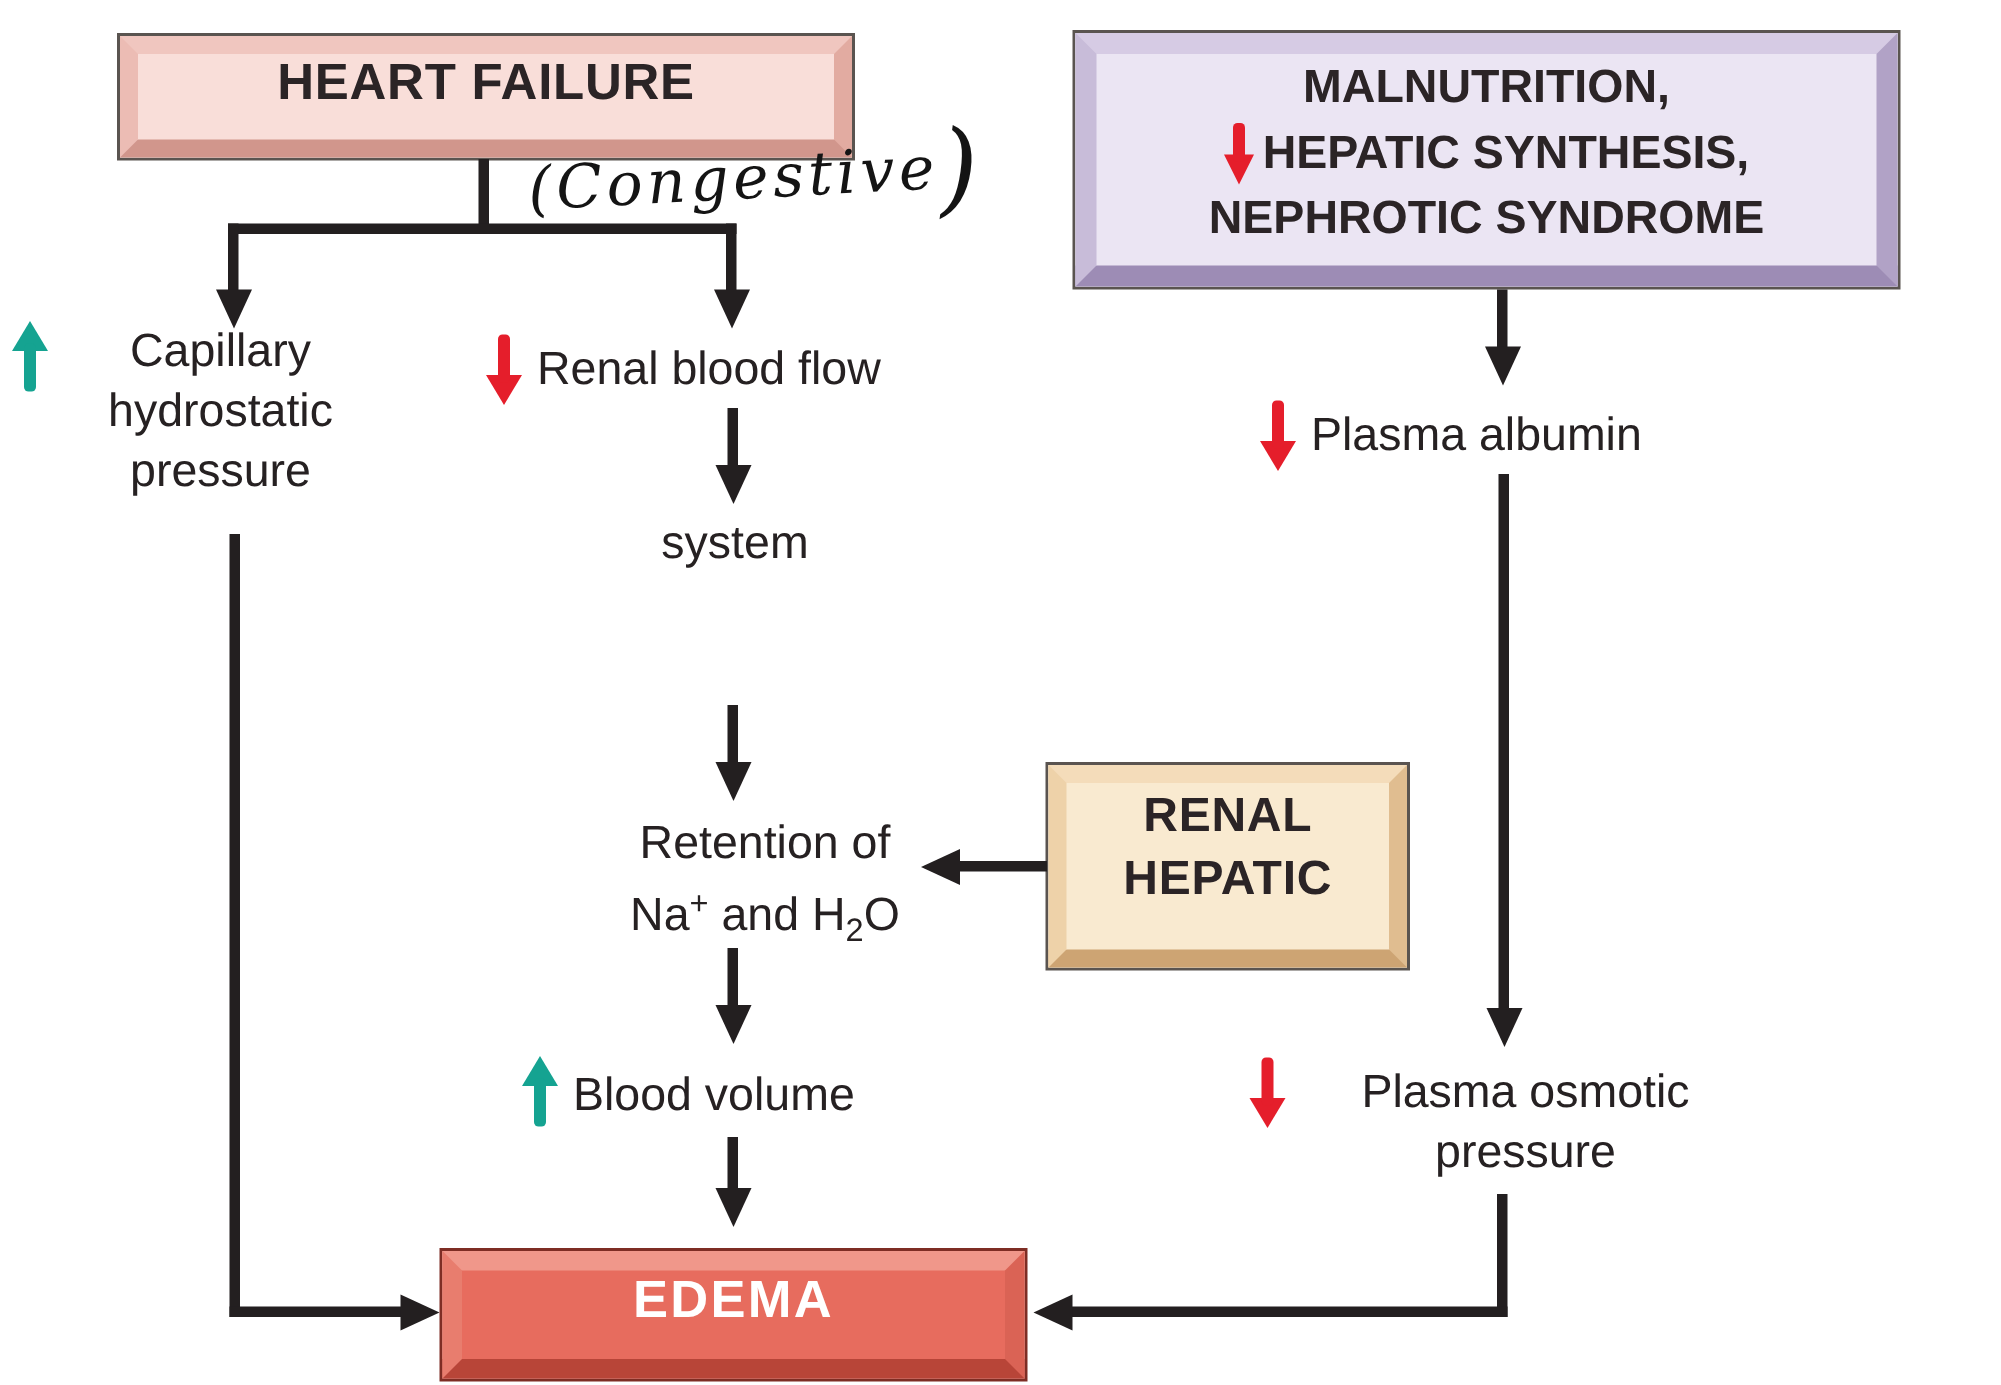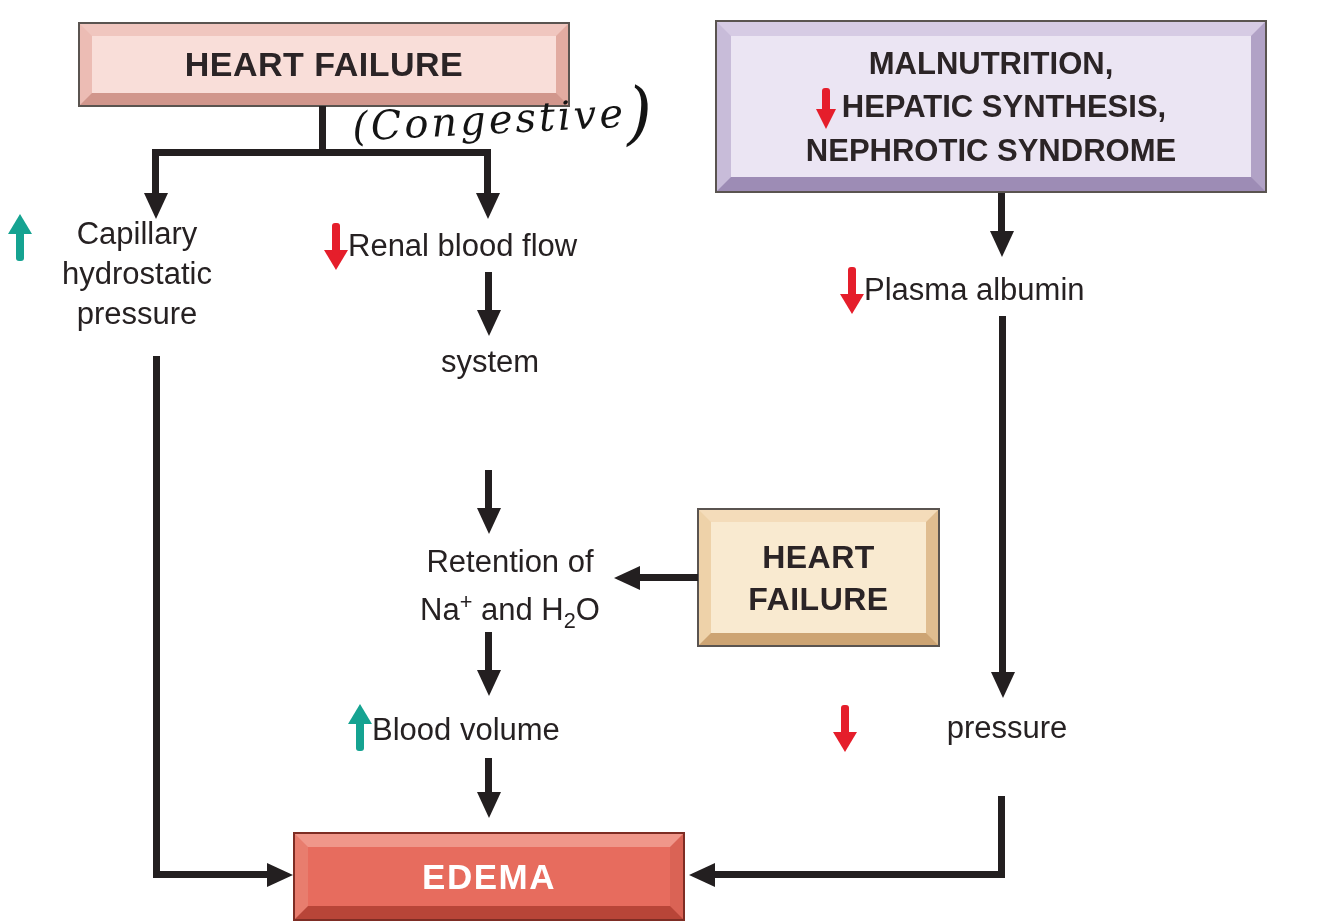--- a/index.html
+++ b/index.html
@@ -28,31 +28,31 @@
   .ind.down .istem { top:3px; bottom:15px; }
   .teal { color:var(--teal,#15a391); }
   .red  { color:var(--red,#e51e2b); }
   .ind.inline { width:20px; height:44px; margin-right:6px; }
   .ind.inline .ihead { border-left-width:10px; border-right-width:10px; }
   .ind.inline .istem { left:6px; }
 
   
   .bevel { position:absolute; box-sizing:border-box; border:2px solid #5a5450; }
   .bevel .inner { width:100%; height:100%; box-sizing:border-box; border-style:solid;
-                  display:flex; flex-direction:column; align-items:center; justify-content:center;
+                  display:flex; flex-direction:column; align-items:center; 
                   text-align:center; font-weight:bold; color:#2b2426; }
   .hf .inner   { border-width:12px; border-color:#f0c6bf #e2aba1 #d1968c #ecbcb4; background:var(--hf-face,#f9ded9); font-size:34px; letter-spacing:0.5px; }
   .mal .inner  { border-width:14px; border-color:#d6cbe4 #b1a2c6 #9d8cb5 #c8bcd9; background:var(--mal-face,#ebe5f3); font-size:31px; line-height:43px; }
   .rf .inner   { border-width:12px; border-color:#f4dcba #e0bd90 #cda473 #eed2a9; background:var(--rf-face,#f9ead0); font-size:32px; line-height:42px; letter-spacing:0.5px; }
   .ed          { border-color:#7e2d24; }
   .ed .inner   { border-width:13px; border-color:#f0978a #da6355 #b84538 #e87d6e; background:var(--ed-face,#e76c5e); font-size:35px; letter-spacing:1.5px; color:#ffffff; }
   .mal-row { display:flex; align-items:center; justify-content:center; }
 
   
-  .node { position:absolute; display:flex; align-items:flex-start; }
+  .node { position:absolute; display:flex; align-items:flex-start; gap:10px; }
   .flowtext { font-size:31px; line-height:40px; color:var(--text,#262122); }
   .center { text-align:center; }
   sup,sub { font-size:70%; }
 
   
   .handwriting { position:absolute; font-family:"DejaVu Serif", serif; font-style:italic;
                  font-size:40px; color:#141414; transform:rotate(-3deg); white-space:nowrap; letter-spacing:3px; }
   .handwriting .bigparen { font-size:68px; font-weight:normal; vertical-align:-10px; letter-spacing:0; }
 </style>
 </head>
@@ -109,22 +109,22 @@
   <div class="vline" style="left:485px; top:470px; height:40px;"></div>
   <div class="head down" style="left:477px; top:508px;"></div>
 
   <div class="flowtext center" style="position:absolute; left:350px; top:542px; width:320px;">
     <div>Retention of</div>
     <div><span>Na</span><sup>+</sup><span> and H</span><sub>2</sub><span>O</span></div>
   </div>
 
   <div class="bevel rf" style="left:697px; top:508px; width:243px; height:139px;">
     <div class="inner">
-      <div>HEART</div>
-      <div>FAILURE</div>
+      <div>RENAL</div>
+      <div>HEPATIC</div>
     </div>
   </div>
   <div class="hline" style="left:638px; top:574px; width:60px;"></div>
   <div class="head left" style="left:614px; top:566px;"></div>
 
   <div class="vline" style="left:485px; top:632px; height:40px;"></div>
   <div class="head down" style="left:477px; top:670px;"></div>
 
   <div class="node" style="left:348px; top:704px;">
     <span class="ind up teal">
@@ -170,20 +170,21 @@
 
   <div class="vline" style="left:999px; top:316px; height:358px;"></div>
   <div class="head down" style="left:991px; top:672px;"></div>
 
   <div class="node" style="left:833px; top:702px;">
     <span class="ind down red">
         <span class="ihead"></span>
         <span class="istem"></span>
       </span>
     <div class="flowtext center" style="width:300px; padding-top:6px;">
+      <div>Plasma osmotic</div>
       <div>pressure</div>
     </div>
   </div>
 
   <div class="vline" style="left:998px; top:796px; height:82px;"></div>
   <div class="hline" style="left:713px; top:871px; width:292px;"></div>
   <div class="head left" style="left:689px; top:863px;"></div>
 
 </div>
 

